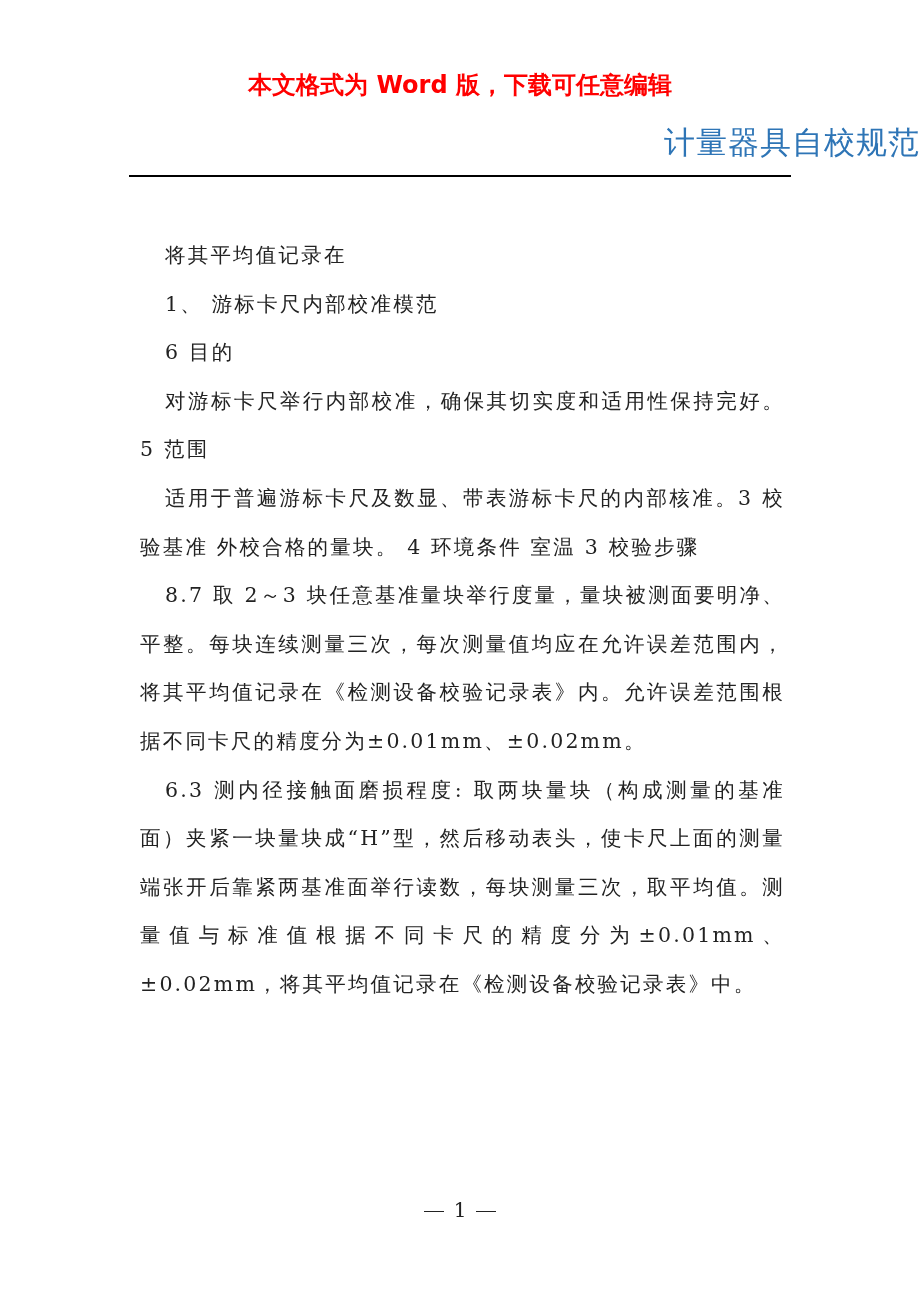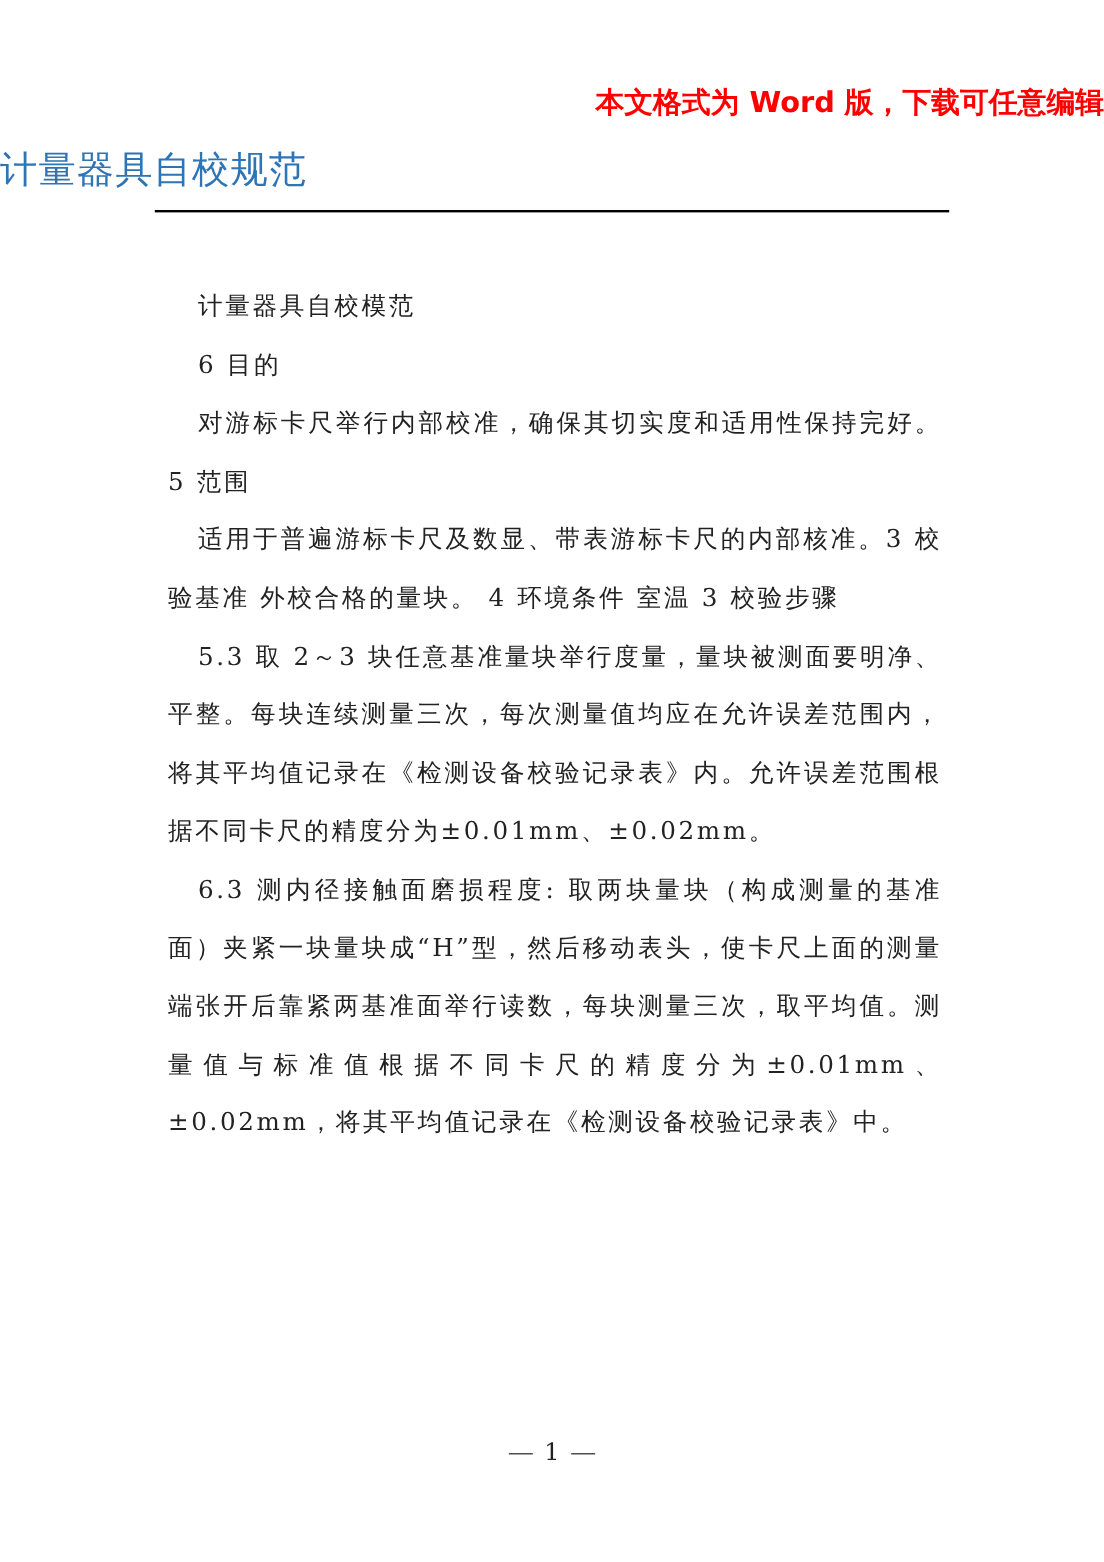--- a/index.html
+++ b/index.html
@@ -18,34 +18,34 @@
     .page {
       position: absolute;
       left: 0; top: 0;
       width: 920px; height: 1302px;
     }
     .banner {
       position: absolute;
       top: 68px;
       left: 0;
       width: 920px;
-      text-align: right;
+      text-align: center;
       font-family: "DejaVu Sans", "Liberation Sans", sans-serif;
       font-weight: bold;
       font-size: 24px;
       line-height: 34px;
       color: #ff0000;
       letter-spacing: 0px;
     }
     .doc-title {
       position: absolute;
       top: 120px;
       left: 0;
       width: 920px;
-      text-align: left;
+      text-align: right;
       font-family: "DejaVu Sans", "Liberation Sans", sans-serif;
       font-size: 31px;
       line-height: 44px;
       color: #2e75b6;
       letter-spacing: 1px;
     }
     .rule {
       position: absolute;
       top: 175px;
       left: 129px;
@@ -93,25 +93,26 @@
 
 <div class="page">
 
   <div class="banner">本文格式为 Word 版，下载可任意编辑</div>
 
   <div class="doc-title">计量器具自校规范</div>
 
   <div class="rule"></div>
 
   <div class="body-text">
-    <p class="para">计量器具自校模范</p>
+    <p class="para">将其平均值记录在</p>
+    <p class="para">1、  游标卡尺内部校准模范</p>
     <p class="para">6 目的</p>
     <p class="para">对游标卡尺举行内部校准，确保其切实度和适用性保持完好。 5 范围</p>
     <p class="para">适用于普遍游标卡尺及数显、带表游标卡尺的内部核准。3 校验基准 外校合格的量块。 4 环境条件 室温 3 校验步骤</p>
-    <p class="para">5.3 取 2～3 块任意基准量块举行度量，量块被测面要明净、平整。每块连续测量三次，每次测量值均应在允许误差范围内，将其平均值记录在《检测设备校验记录表》内。允许误差范围根据不同卡尺的精度分为±0.01mm、±0.02mm。</p>
+    <p class="para">8.7 取 2～3 块任意基准量块举行度量，量块被测面要明净、平整。每块连续测量三次，每次测量值均应在允许误差范围内，将其平均值记录在《检测设备校验记录表》内。允许误差范围根据不同卡尺的精度分为±0.01mm、±0.02mm。</p>
     <p class="para">6.3 测内径接触面磨损程度: 取两块量块（构成测量的基准面）夹紧一块量块成“H”型，然后移动表头，使卡尺上面的测量端张开后靠紧两基准面举行读数，每块测量三次，取平均值。测量值与标准值根据不同卡尺的精度分为±0.01mm、±0.02mm，将其平均值记录在《检测设备校验记录表》中。</p>
   </div>
 
   <div class="page-number">
     <span class="dash"></span><span>1</span><span class="dash"></span>
   </div>
 
 </div>
 
 </body></html>

